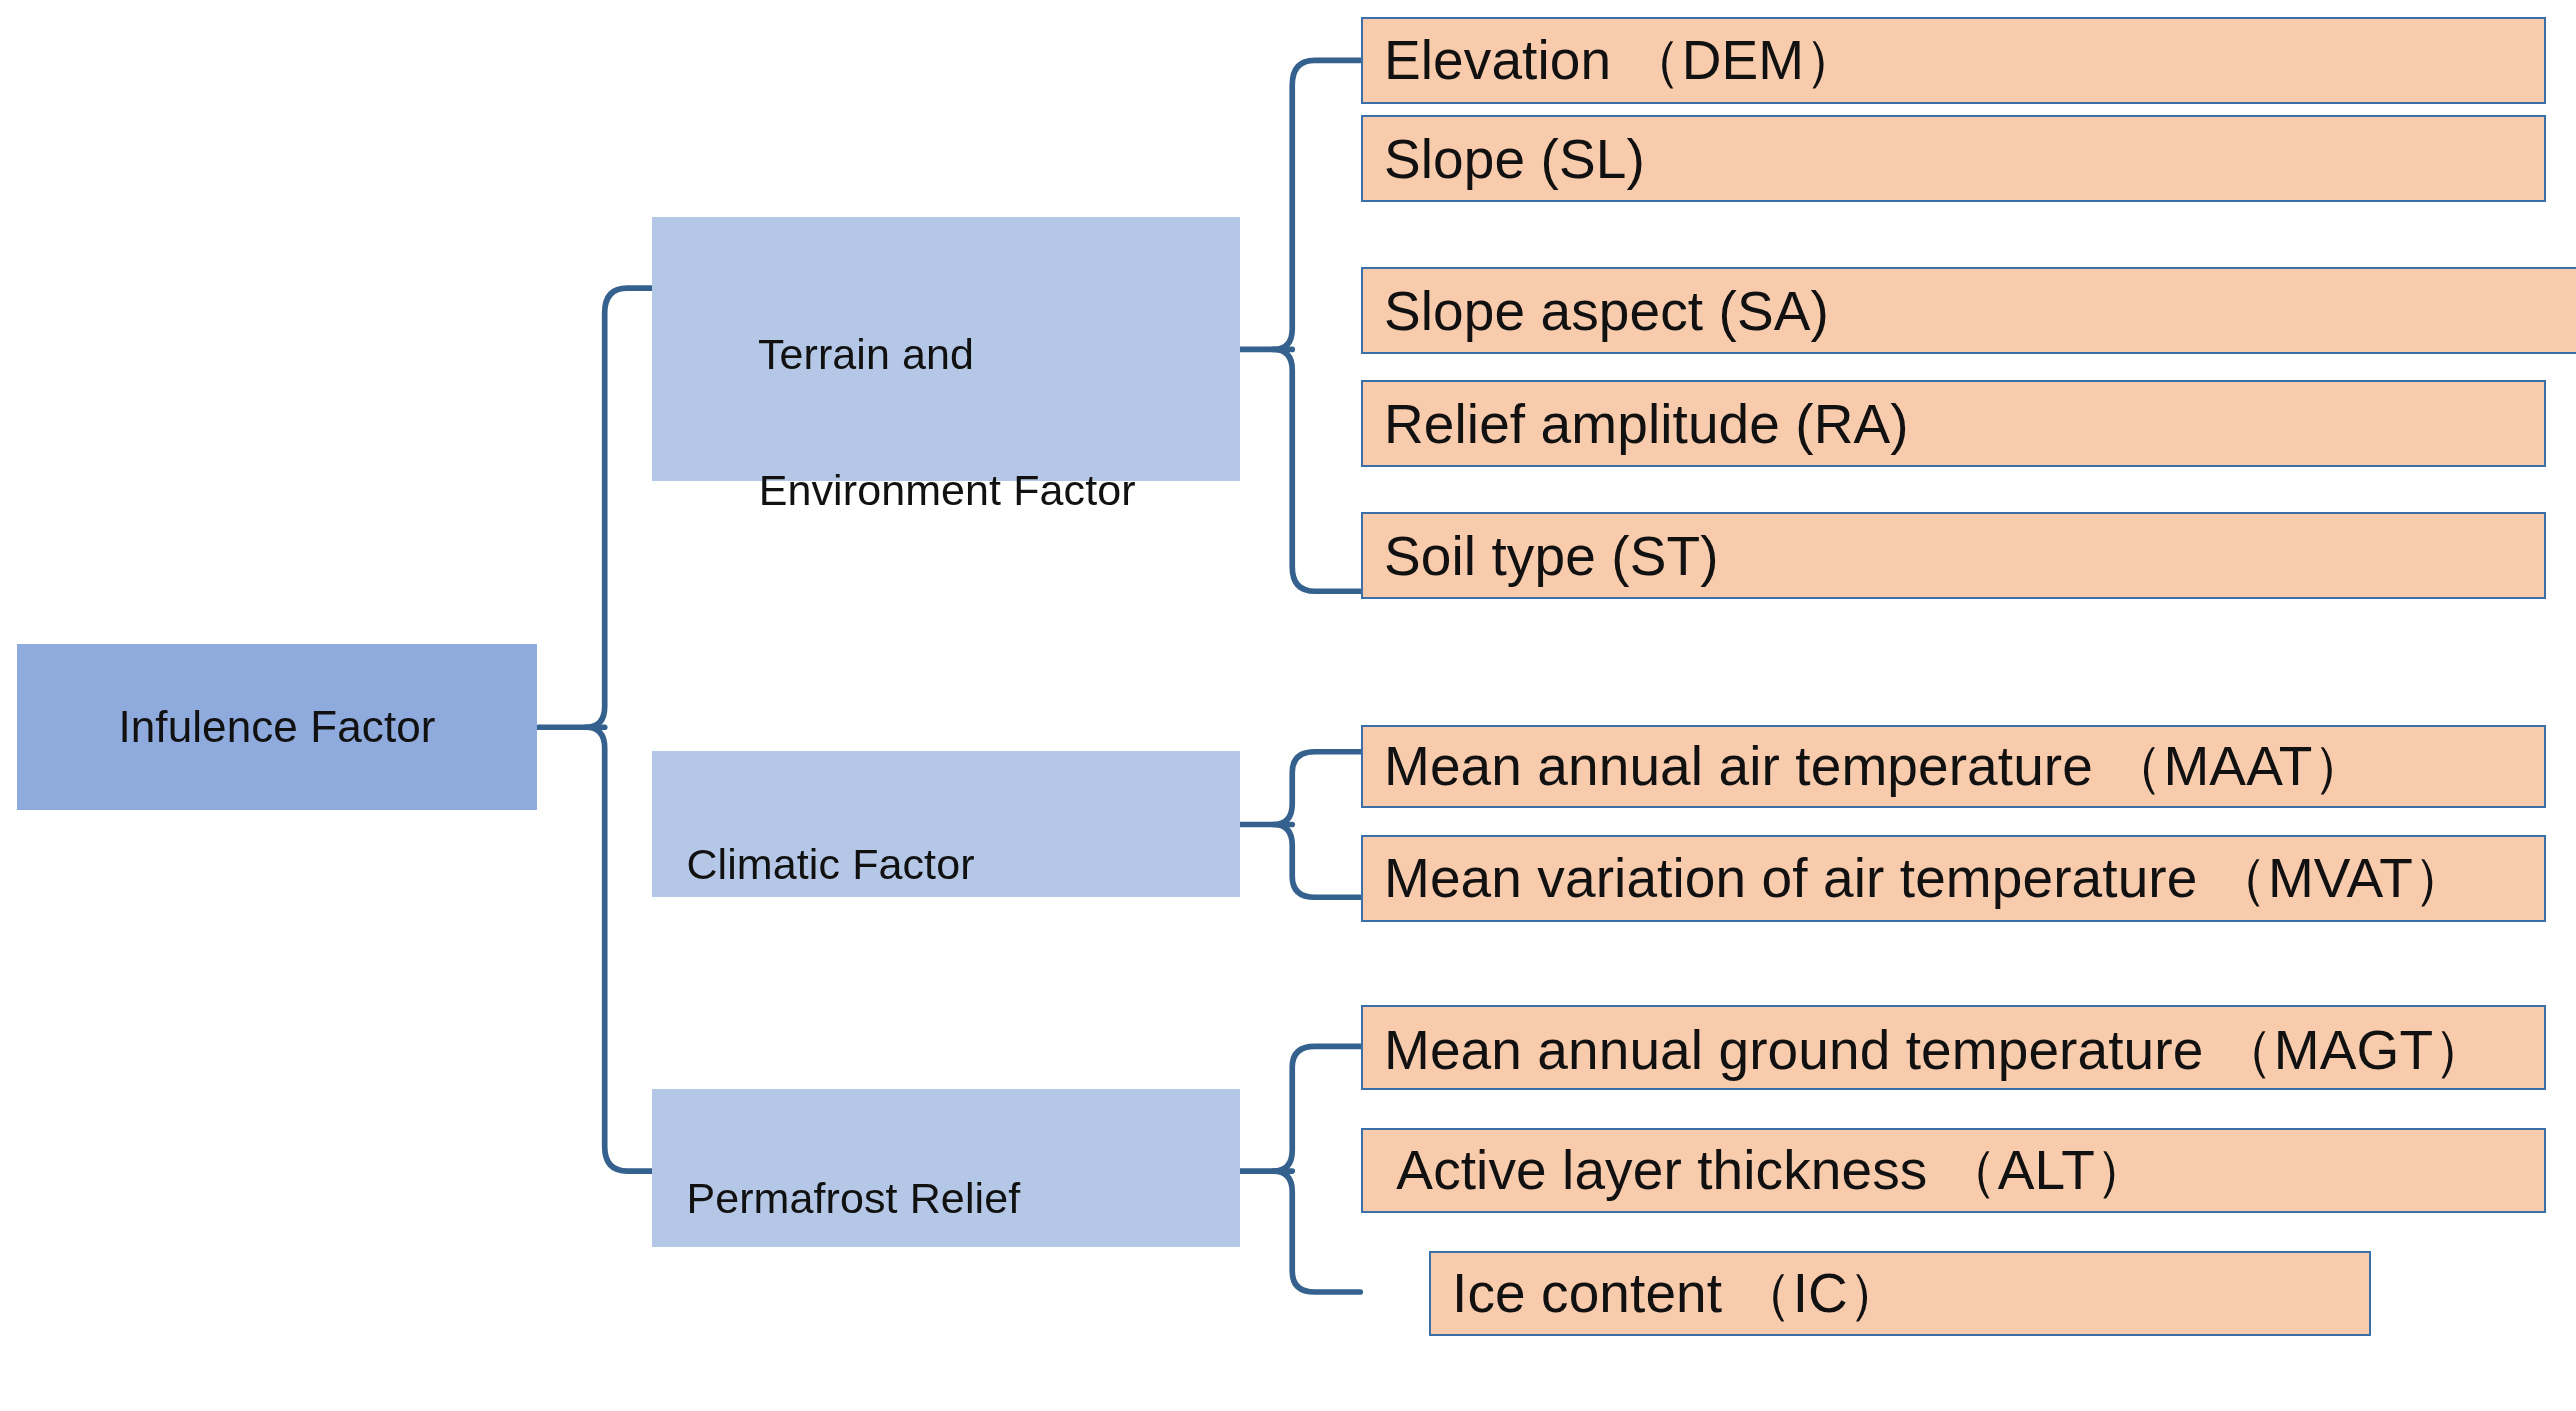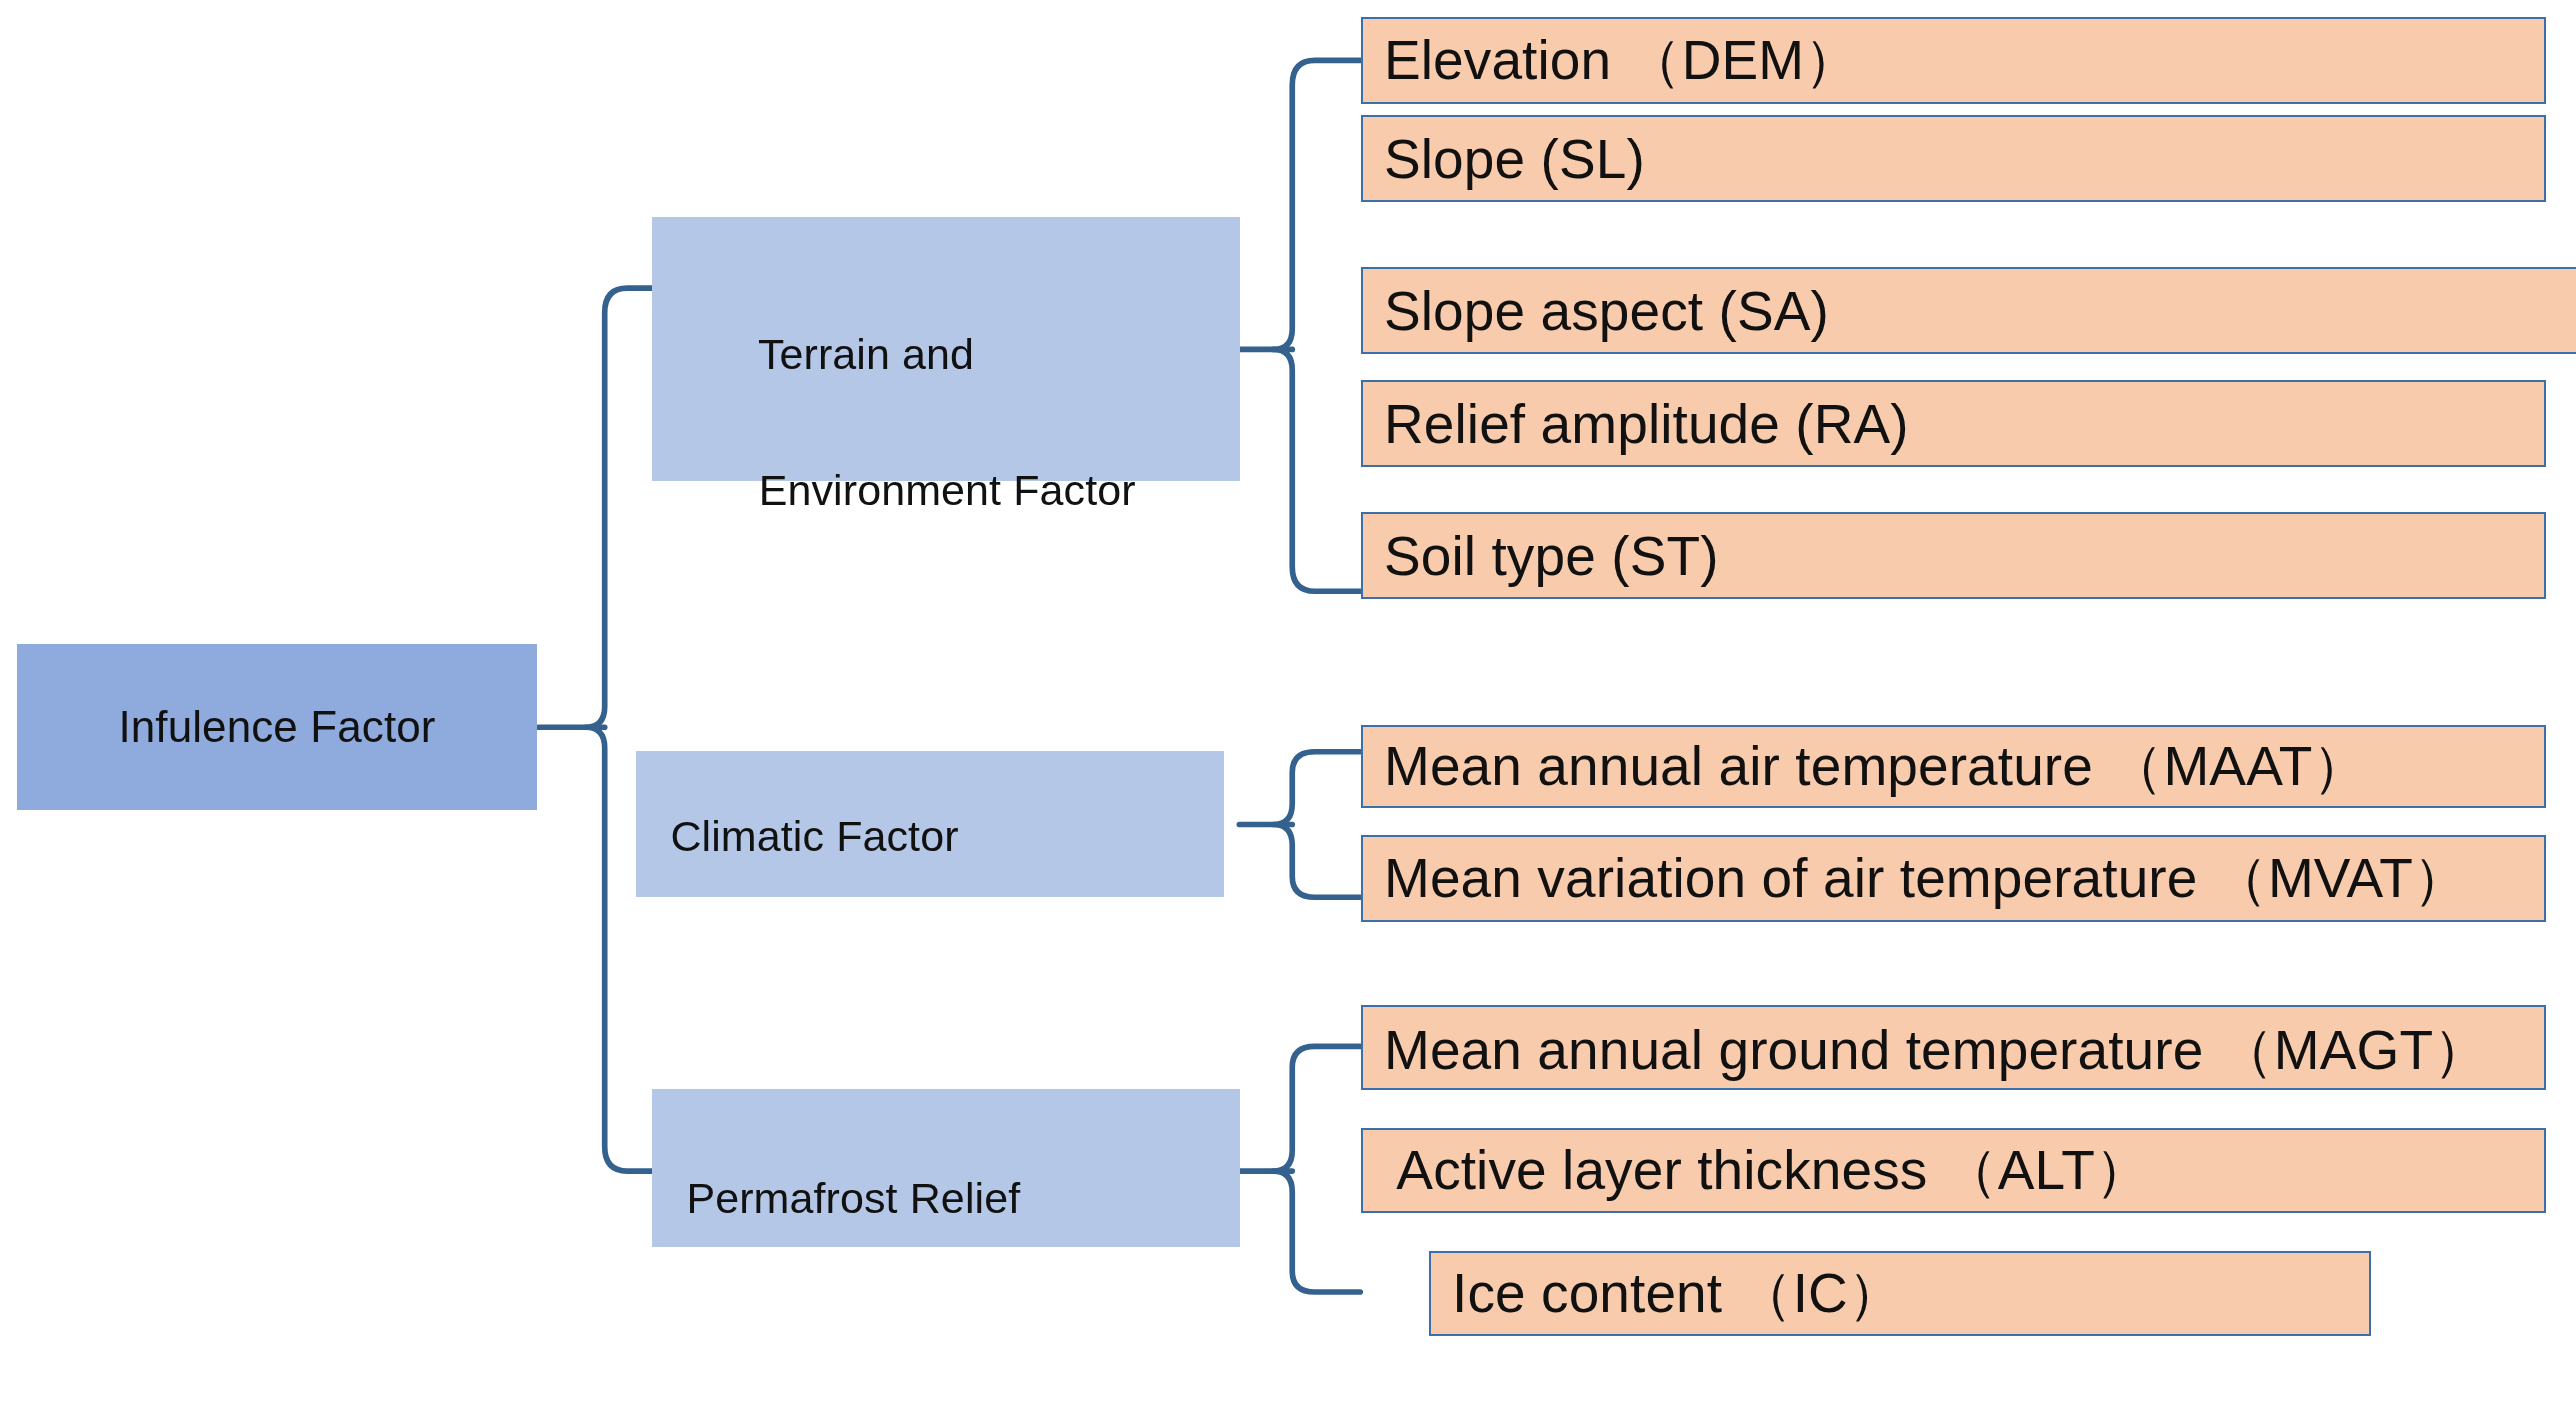--- a/index.html
+++ b/index.html
@@ -109,21 +109,21 @@
     <span class="root-text">Infulence Factor</span>
   </div>
 
   <div class="node node-branch" style="left:652px; top:217px; width:588px; height:264px; padding-top:36px;">
     <span class="branch-text">
       <span>Terrain and</span><br>
       <span>Environment Factor</span>
     </span>
   </div>
 
-  <div class="node node-branch" style="left:636px; top:751px; width:588px; height:146px; padding-top:52px;">
+  <div class="node node-branch" style="left:652px; top:751px; width:588px; height:146px; padding-top:80px;">
     <span class="branch-text">Climatic Factor</span>
   </div>
 
   <div class="node node-branch" style="left:652px; top:1089px; width:588px; height:158px; padding-top:76px;">
     <span class="branch-text">Permafrost Relief</span>
   </div>
 
   <div class="node node-leaf" style="left:1361px; top:17px; width:1185px; height:87px;">
     <span class="leaf-text">Elevation （DEM）</span>
   </div>

